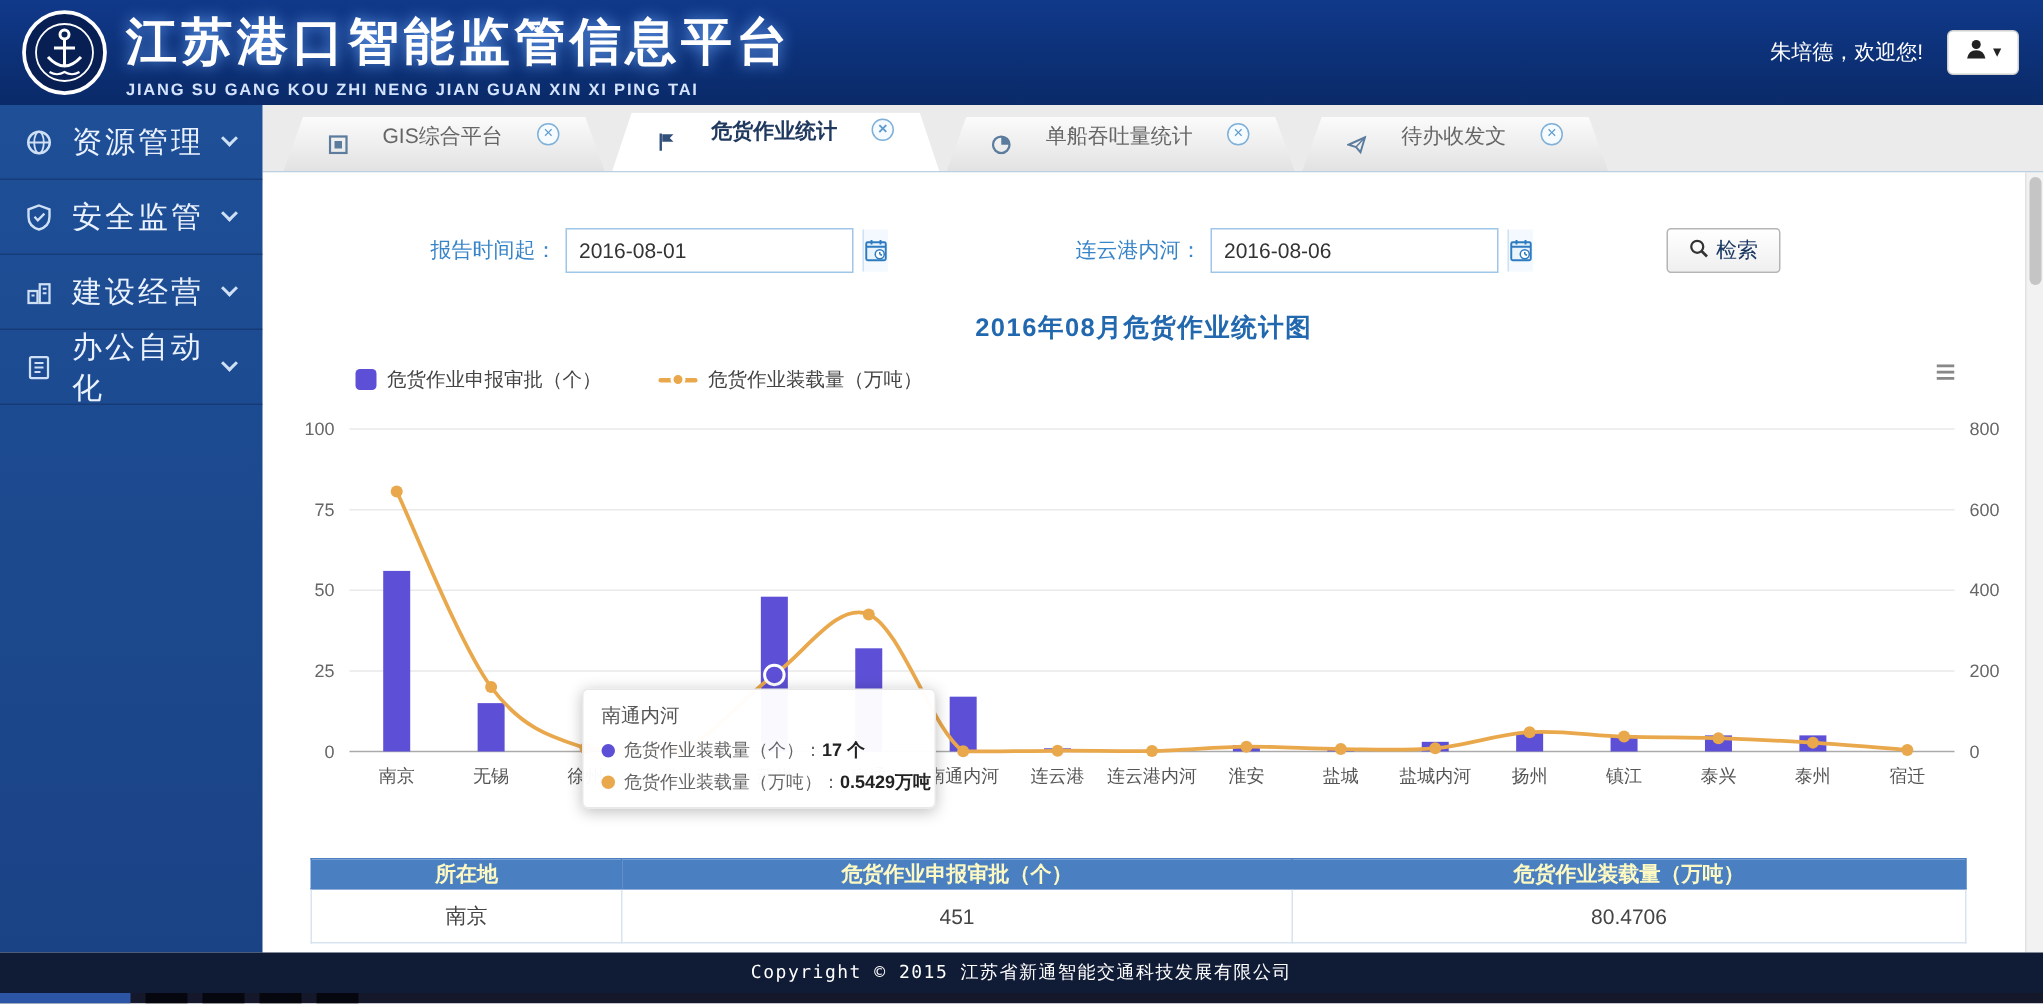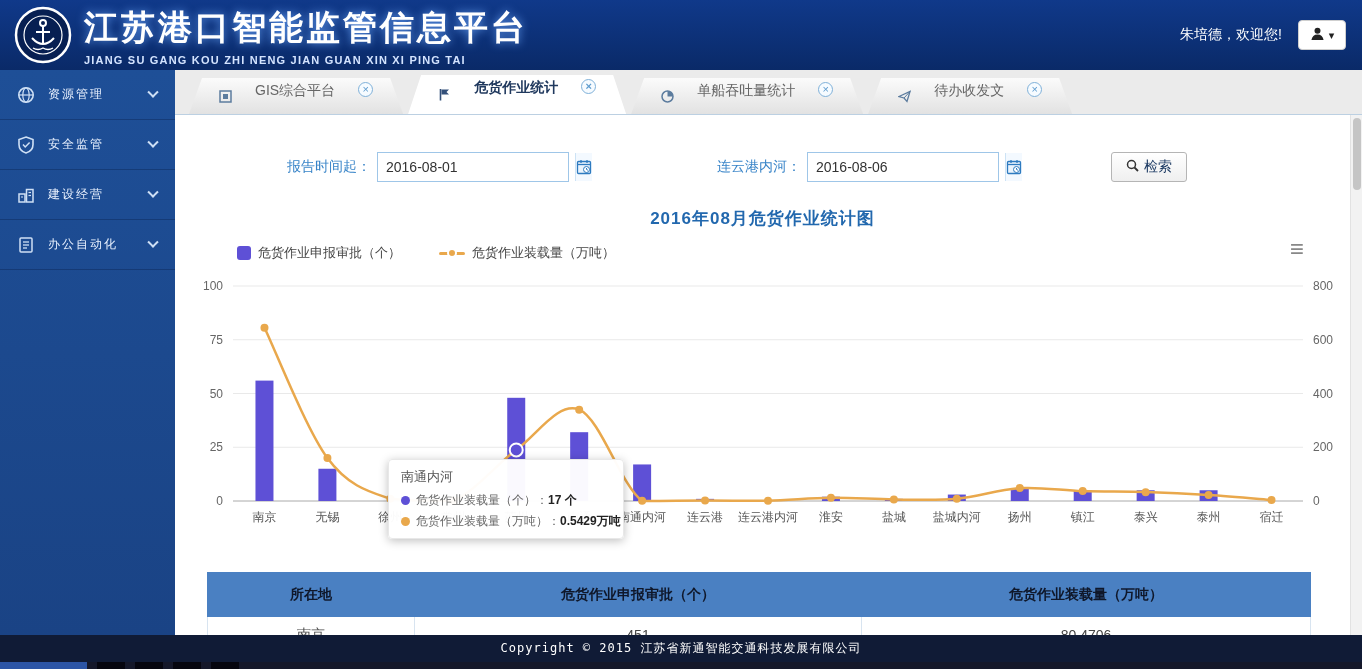--- a/index.html
+++ b/index.html
@@ -14,21 +14,21 @@
   .app-subtitle{font-size:11px;font-weight:bold;color:#d4e4ff;letter-spacing:1.2px;margin-top:3px;}
   .header-right{margin-left:auto;display:flex;align-items:center;margin-right:16px;gap:16px;}
   .welcome{color:#fff;font-size:14px;}
   .user-btn{background:#fff;border:1px solid #cfcfcf;border-radius:4px;height:30px;width:48px;display:flex;align-items:center;justify-content:center;gap:4px;cursor:pointer;}
   .caret{font-size:11px;color:#222;line-height:1;}
 
   
   .sidebar{position:absolute;top:70px;left:0;width:175px;bottom:34px;background:linear-gradient(180deg,#1e4f97 0%,#1a4385 100%);z-index:20;}
   .sidebar-item{height:50px;display:flex;align-items:center;padding:0 18px 0 16px;color:#eaf2ff;border-bottom:1px solid rgba(8,30,70,.35);cursor:pointer;}
   .s-icon{width:20px;height:20px;flex:0 0 auto;display:flex;align-items:center;justify-content:center;}
-  .s-label{font-size:12px;letter-spacing:2px;margin-left:12px;flex:1;}
+  .s-label{font-size:20px;letter-spacing:2px;margin-left:12px;flex:1;}
   .chev{width:8px;height:8px;border-right:2px solid #cfe0f5;border-bottom:2px solid #cfe0f5;transform:rotate(45deg) translate(-2px,-2px);}
 
   
   .main{position:absolute;left:175px;top:70px;right:0;bottom:34px;background:#fff;}
   .tabbar{height:45px;background:#ebebeb;border-bottom:1px solid #bcd0e2;display:flex;align-items:flex-end;padding-left:14px;gap:5px;}
   .tab{height:36px;display:flex;gap:23px;padding:4px 30px;font-size:14px;color:#666;background:linear-gradient(#fbfbfb,#e2e2e2);clip-path:polygon(13px 0,calc(100% - 13px) 0,100% 100%,0 100%);cursor:pointer;white-space:nowrap;}
   .tab.active{background:#fff;color:#20395e;font-weight:bold;height:39px;}
   .tab-close{width:15px;height:15px;border-radius:50%;border:1px solid #7fb0d8;color:#5d9bce;font-size:11px;line-height:12px;text-align:center;background:#f6fbff;cursor:pointer;}
   .tab-icon{display:flex;align-items:center;}
 
@@ -56,21 +56,21 @@
   .chart-menu{position:absolute;top:122px;right:46px;font-size:24px;color:#888;line-height:1;cursor:pointer;}
   .chart-wrap{position:relative;margin:4px 0 0 8px;width:1165px;height:272px;}
   .chart-tooltip{position:absolute;left:205px;top:193px;width:236px;background:rgba(255,255,255,.97);border:1px solid #e8e8e8;border-radius:4px;box-shadow:0 2px 10px rgba(0,0,0,.25);padding:8px 12px;z-index:5;}
   .tt-title{font-size:13px;color:#555;margin-bottom:6px;}
   .tt-row{display:flex;align-items:center;font-size:12px;color:#666;margin-top:4px;white-space:nowrap;}
   .tt-bullet{width:9px;height:9px;border-radius:50%;margin-right:6px;flex:0 0 auto;}
   .tt-value{font-weight:bold;color:#222;}
 
   
   .data-table{margin:34px 0 0 32px;width:1103px;border-collapse:collapse;table-layout:fixed;}
-  .data-table th{background:#4a80c2;color:#0f172a;font-size:14px;font-weight:bold;height:44px;border:1px solid #4a80c2;}
+  .data-table th{background:#4a80c2;color:#fef9c3;font-size:14px;font-weight:bold;height:20px;border:1px solid #4a80c2;}
   .data-table td{background:#fff;color:#444;font-size:14px;height:36px;text-align:center;border:1px solid #d8e4f0;}
   .col-a{width:207px;} .col-b{width:447px;} .col-c{width:449px;}
 
   
   .footer{position:absolute;left:0;right:0;bottom:7px;height:27px;background:#101b36;display:flex;align-items:center;justify-content:center;z-index:40;}
   .footer-text{color:#fff;font-size:12px;font-family:"DejaVu Sans Mono","Liberation Mono",monospace;letter-spacing:1px;}
   .taskbar{position:absolute;left:0;right:0;bottom:0;height:7px;background:#15182a;z-index:40;display:flex;}
   .tb-accent{width:87px;height:7px;background:#2c55a6;}
   .tb-item{width:28px;height:7px;background:#06060f;margin-left:10px;}
 </style>

